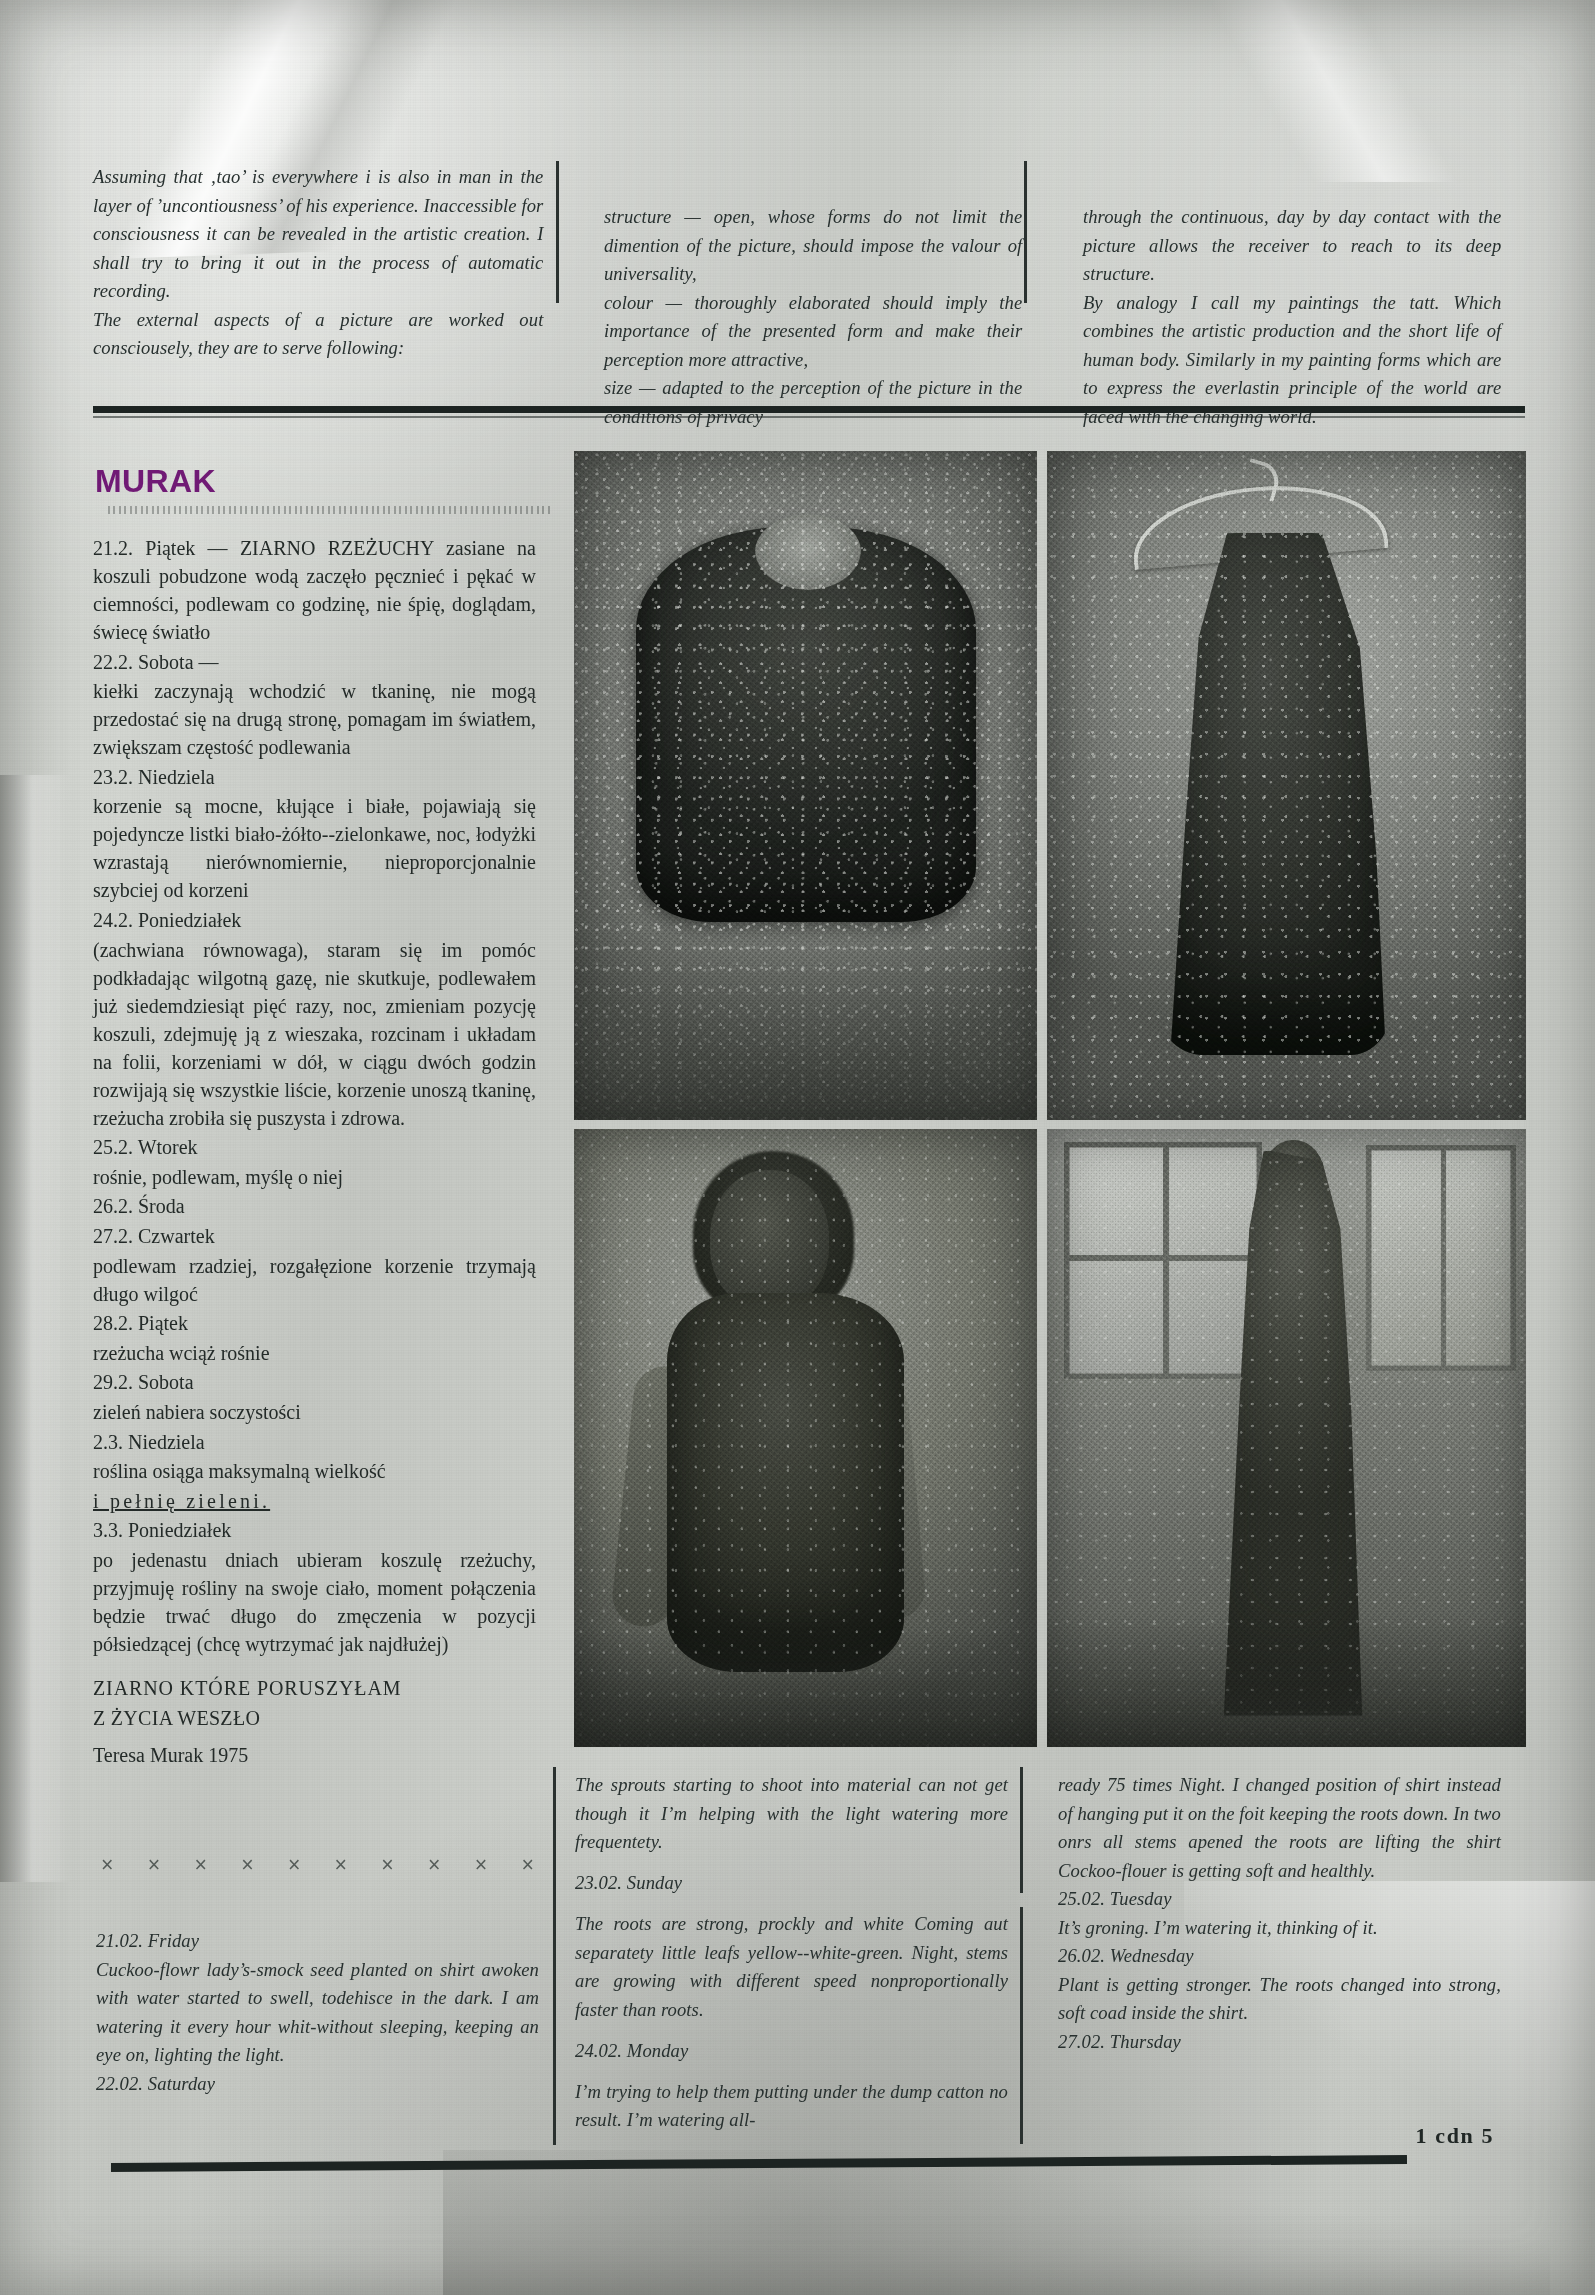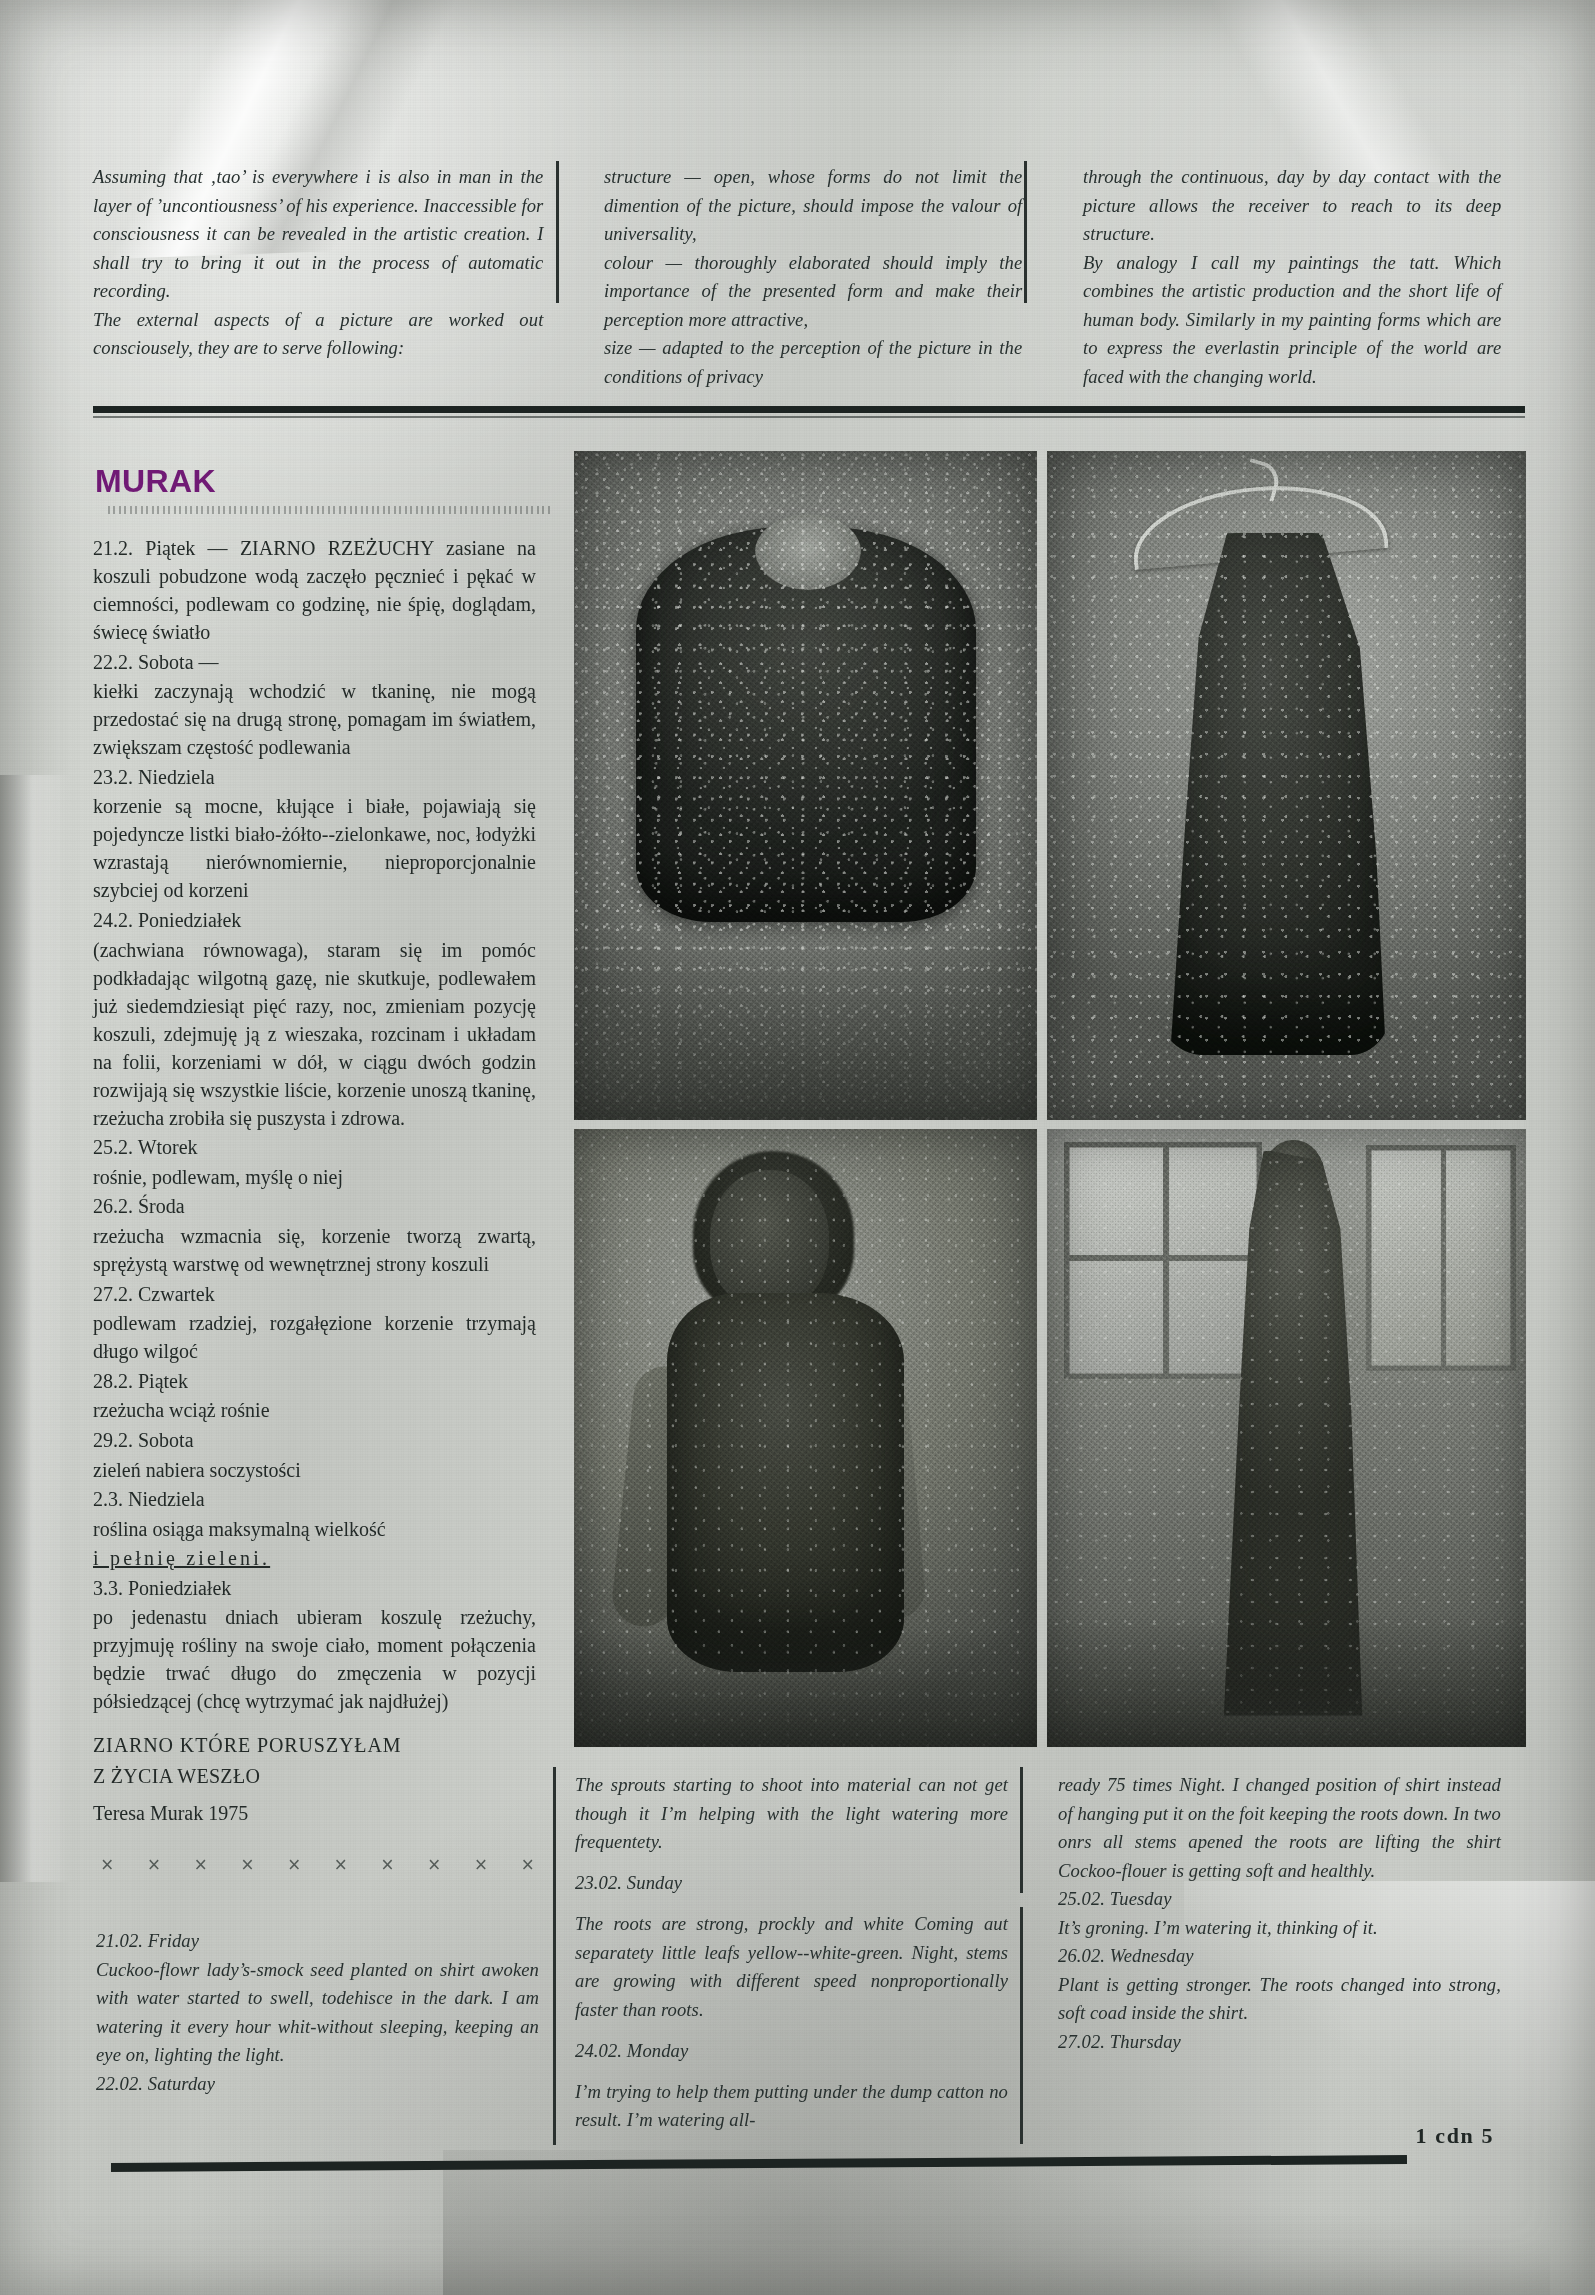--- a/index.html
+++ b/index.html
@@ -45,21 +45,21 @@
     font-style:italic;
     font-size:18.6px;
     line-height:28.5px;
     text-align:justify;
     letter-spacing:0.1px;
   }
   .col-txt p{margin:0;}
   
   .hdr{position:absolute;left:93px;top:163px;width:1437px;display:flex;}
   .hdr .c{width:33.33%;position:relative;padding-right:28.5px;box-sizing:border-box;}
-  .hdr .c + .c{padding-left:32px;}
+  .hdr .c + .c{padding-left:32px;margin-top:40px;}
   .vrule{position:absolute;top:1.6px;bottom:3.2px;width:3.2px;background:#2a312f;}
   .hdr-rule1{left:556px;top:161px;height:142px;}
   .hdr-rule2{left:1024px;top:161px;height:142px;}
 
   
   .hrule{position:absolute;background:#1d2422;}
   .hr-top{left:93px;top:406px;width:1432px;height:7.1px;
      box-shadow:0 0 0 0 transparent;}
   .hr-top2{left:93px;top:416px;width:1432px;height:2.4px;opacity:.55;}
   .hr-bottom{left:111px;top:2159px;width:1296px;height:8.7px;transform:rotate(-.35deg);}
@@ -310,21 +310,20 @@
       <p>21.2. Piątek — ZIARNO RZEŻUCHY zasiane na koszuli pobudzone wodą zaczęło pęcznieć i pękać w ciemności, podlewam co godzinę, nie śpię, doglądam, świecę światło</p>
       <p>22.2. Sobota —</p>
       <p>kiełki zaczynają wchodzić w tkaninę, nie mogą przedostać się na drugą stronę, pomagam im światłem, zwiększam częstość podlewania</p>
       <p>23.2. Niedziela</p>
       <p>korzenie są mocne, kłujące i białe, pojawiają się pojedyncze listki biało-żółto--zielonkawe, noc, łodyżki wzrastają nierównomiernie, nieproporcjonalnie szybciej od korzeni</p>
       <p>24.2. Poniedziałek</p>
       <p>(zachwiana równowaga), staram się im pomóc podkładając wilgotną gazę, nie skutkuje, podlewałem już siedemdziesiąt pięć razy, noc, zmieniam pozycję koszuli, zdejmuję ją z wieszaka, rozcinam i układam na folii, korzeniami w dół, w ciągu dwóch godzin rozwijają się wszystkie liście, korzenie unoszą tkaninę, rzeżucha zrobiła się puszysta i zdrowa.</p>
       <p>25.2. Wtorek</p>
       <p>rośnie, podlewam, myślę o niej</p>
       <p>26.2. Środa</p>
-      <p>rzeżucha wzmacnia się, korzenie tworzą zwartą, sprężystą warstwę od wewnętrznej strony koszuli</p>
       <p>27.2. Czwartek</p>
       <p>podlewam rzadziej, rozgałęzione korzenie trzymają długo wilgoć</p>
       <p>28.2. Piątek</p>
       <p>rzeżucha wciąż rośnie</p>
       <p>29.2. Sobota</p>
       <p>zieleń nabiera soczystości</p>
       <p>2.3. Niedziela</p>
       <p>roślina osiąga maksymalną wielkość</p>
       <p class="spaced">i pełnię zieleni.</p>
       <p>3.3. Poniedziałek</p>

